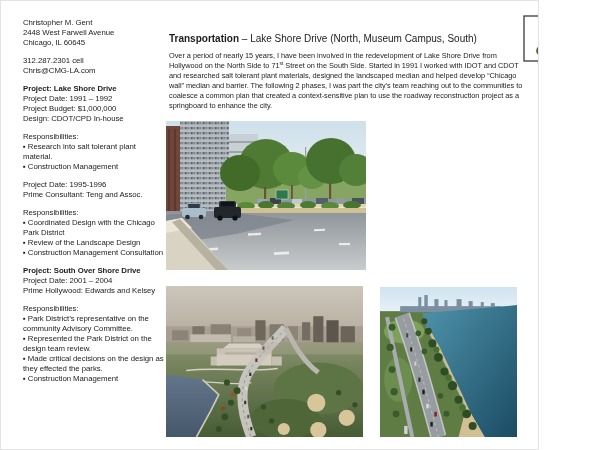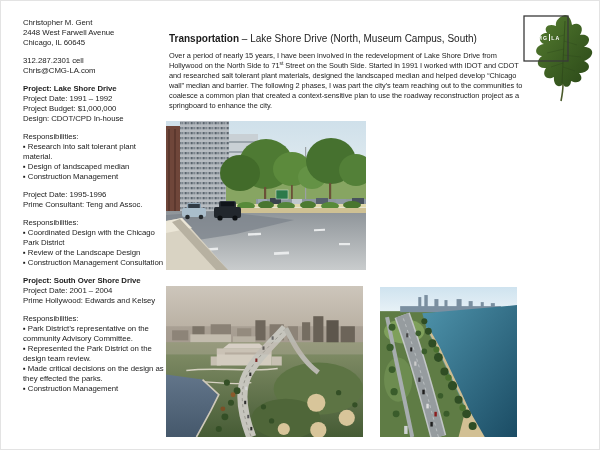--- a/index.html
+++ b/index.html
@@ -1,17 +1,17 @@
 <!DOCTYPE html>
 <html><head>
 <meta charset="utf-8">
 <style>
   html,body{margin:0;padding:0;background:#fff;}
   #page{
-    position:relative;width:600px;height:450px;background:#ffffff;
+    position:relative;width:539px;height:450px;background:#ffffff;
     font-family:"Liberation Sans",sans-serif;color:#1c1c1c;overflow:hidden;
     border:1px solid #e3e3e3;box-sizing:border-box;
   }
   
   #sidebar{position:absolute;left:22px;top:17px;width:142px;font-size:7.8px;line-height:10px;letter-spacing:-0.05px;}
   .blk{margin:0 0 8px 0;}
   .blk-gap-lg{margin-bottom:8px;}
   .line{white-space:normal;}
   .proj-title{font-weight:bold;}
   .resp-label{margin-top:8px;}
@@ -51,21 +51,20 @@
       <div class="line">Chris@CMG-LA.com</div>
     </div>
 
     <div class="blk">
       <div class="line proj-title">Project: Lake Shore Drive</div>
       <div class="line">Project Date: 1991 – 1992</div>
       <div class="line">Project Budget: $1,000,000</div>
       <div class="line">Design: CDOT/CPD In-house</div>
       <div class="line resp-label">Responsibilities:</div>
       <div class="line">▪  Research into salt tolerant plant material.</div>
-      <div class="line">▪ Design of landscaped median</div>
       <div class="line">▪ Construction Management</div>
     </div>
 
     <div class="blk">
       <div class="line">Project Date: 1995-1996</div>
       <div class="line">Prime Consultant: Teng and Assoc.</div>
       <div class="line resp-label">Responsibilities:</div>
       <div class="line">▪ Coordinated Design with the Chicago Park District</div>
       <div class="line">▪ Review of the Landscape Design</div>
       <div class="line">▪ Construction Management Consultation</div>

